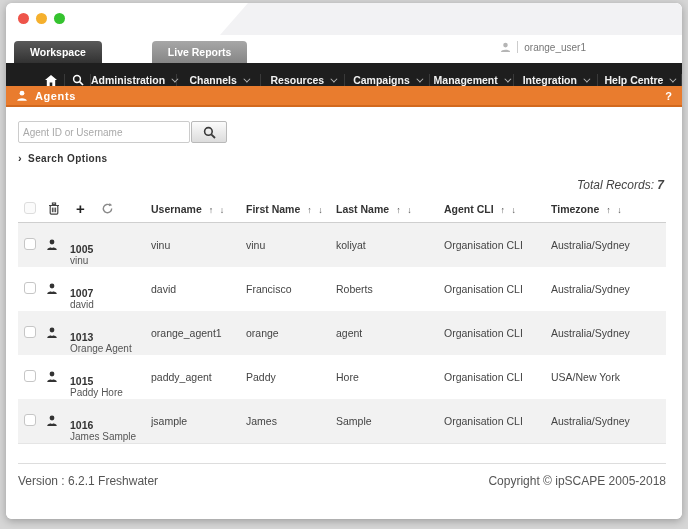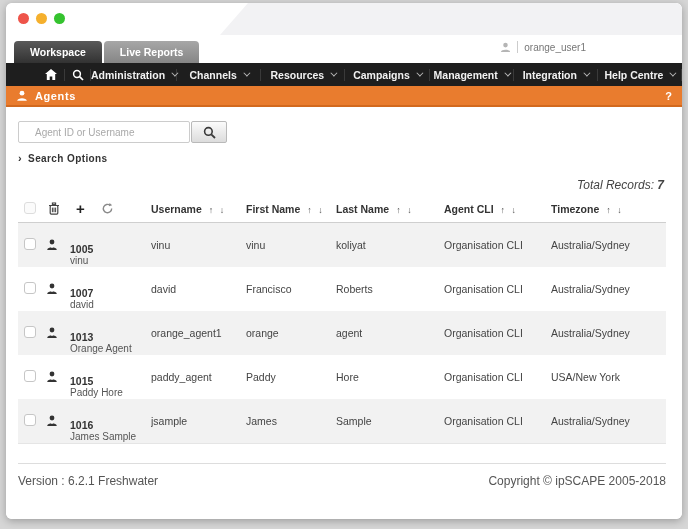--- a/index.html
+++ b/index.html
@@ -37,30 +37,30 @@
     height: 28px; background: #ffffff; display: flex; align-items: flex-end;
     position: relative; flex: 0 0 auto;
   }
   .tabs { display: flex; margin-left: 8px; }
   .tab {
     height: 22px; padding: 0 16px; display: flex; align-items: center;
     border-radius: 4px 4px 0 0; margin-right: 2px;
     font-size: 10.5px; font-weight: bold; color: #ffffff; cursor: pointer;
   }
   .tab.active { background: linear-gradient(#5a5a5a, #323232); }
-  .tab.inactive { background: linear-gradient(#a7a7a7, #868686); }
+  .tab.inactive { background: linear-gradient(#a7a7a7, #868686); margin-left: 48px; }
   .userinfo {
     position: absolute; right: 96px; top: 6px;
     display: flex; align-items: center; gap: 6px;
     font-size: 10px; color: #777;
   }
   .userinfo .sep { width: 1px; height: 12px; background: #cccccc; }
   
   .navbar {
-    height: 23px; background: #1e1e1e; display: flex; align-items: center;
+    height: 23px; background: #1e1e1e; display: flex; align-items: flex-end;
     flex: 0 0 auto; color: #fff;
   }
   .nav-icon-btn {
     width: 26px; display: flex; align-items: center; justify-content: center;
     border-left: 1px solid #3a3a3a; cursor: pointer;
   }
   .nav-icon-btn:first-child { border-left: none; margin-left: 32px; }
   .nav-item {
     flex: 1; display: flex; align-items: center; justify-content: center; gap: 6px;
     font-size: 10.5px; font-weight: bold; color: #f2f2f2;
@@ -80,21 +80,21 @@
   .pagehead .title { color: #ffffff; font-size: 11px; font-weight: bold; letter-spacing: .6px; }
   .pagehead .help { margin-left: auto; color: #ffffff; font-size: 11px; font-weight: bold; cursor: pointer; }
   
   .content {
     flex: 1; display: flex; flex-direction: column;
     padding: 14px 16px 0 12px; position: relative; background: #ffffff;
   }
   .searchrow { display: flex; align-items: center; margin-bottom: 9px; }
   .search-input {
     width: 172px; height: 22px; border: 1px solid #cccccc; border-radius: 2px;
-    font-size: 10px; padding: 0 16px; color: #333; outline: none;
+    font-size: 10px; padding: 0 4px; color: #333; outline: none;
     font-family: "Liberation Sans", sans-serif;
   }
   .search-input::placeholder { color: #a9a9a9; }
   .search-btn {
     width: 36px; height: 22px; margin-left: 1px;
     background: linear-gradient(#fbfbfb, #dcdcdc);
     border: 1px solid #b9b9b9; border-radius: 2px;
     display: flex; align-items: center; justify-content: center; cursor: pointer;
   }
   .searchopts {

